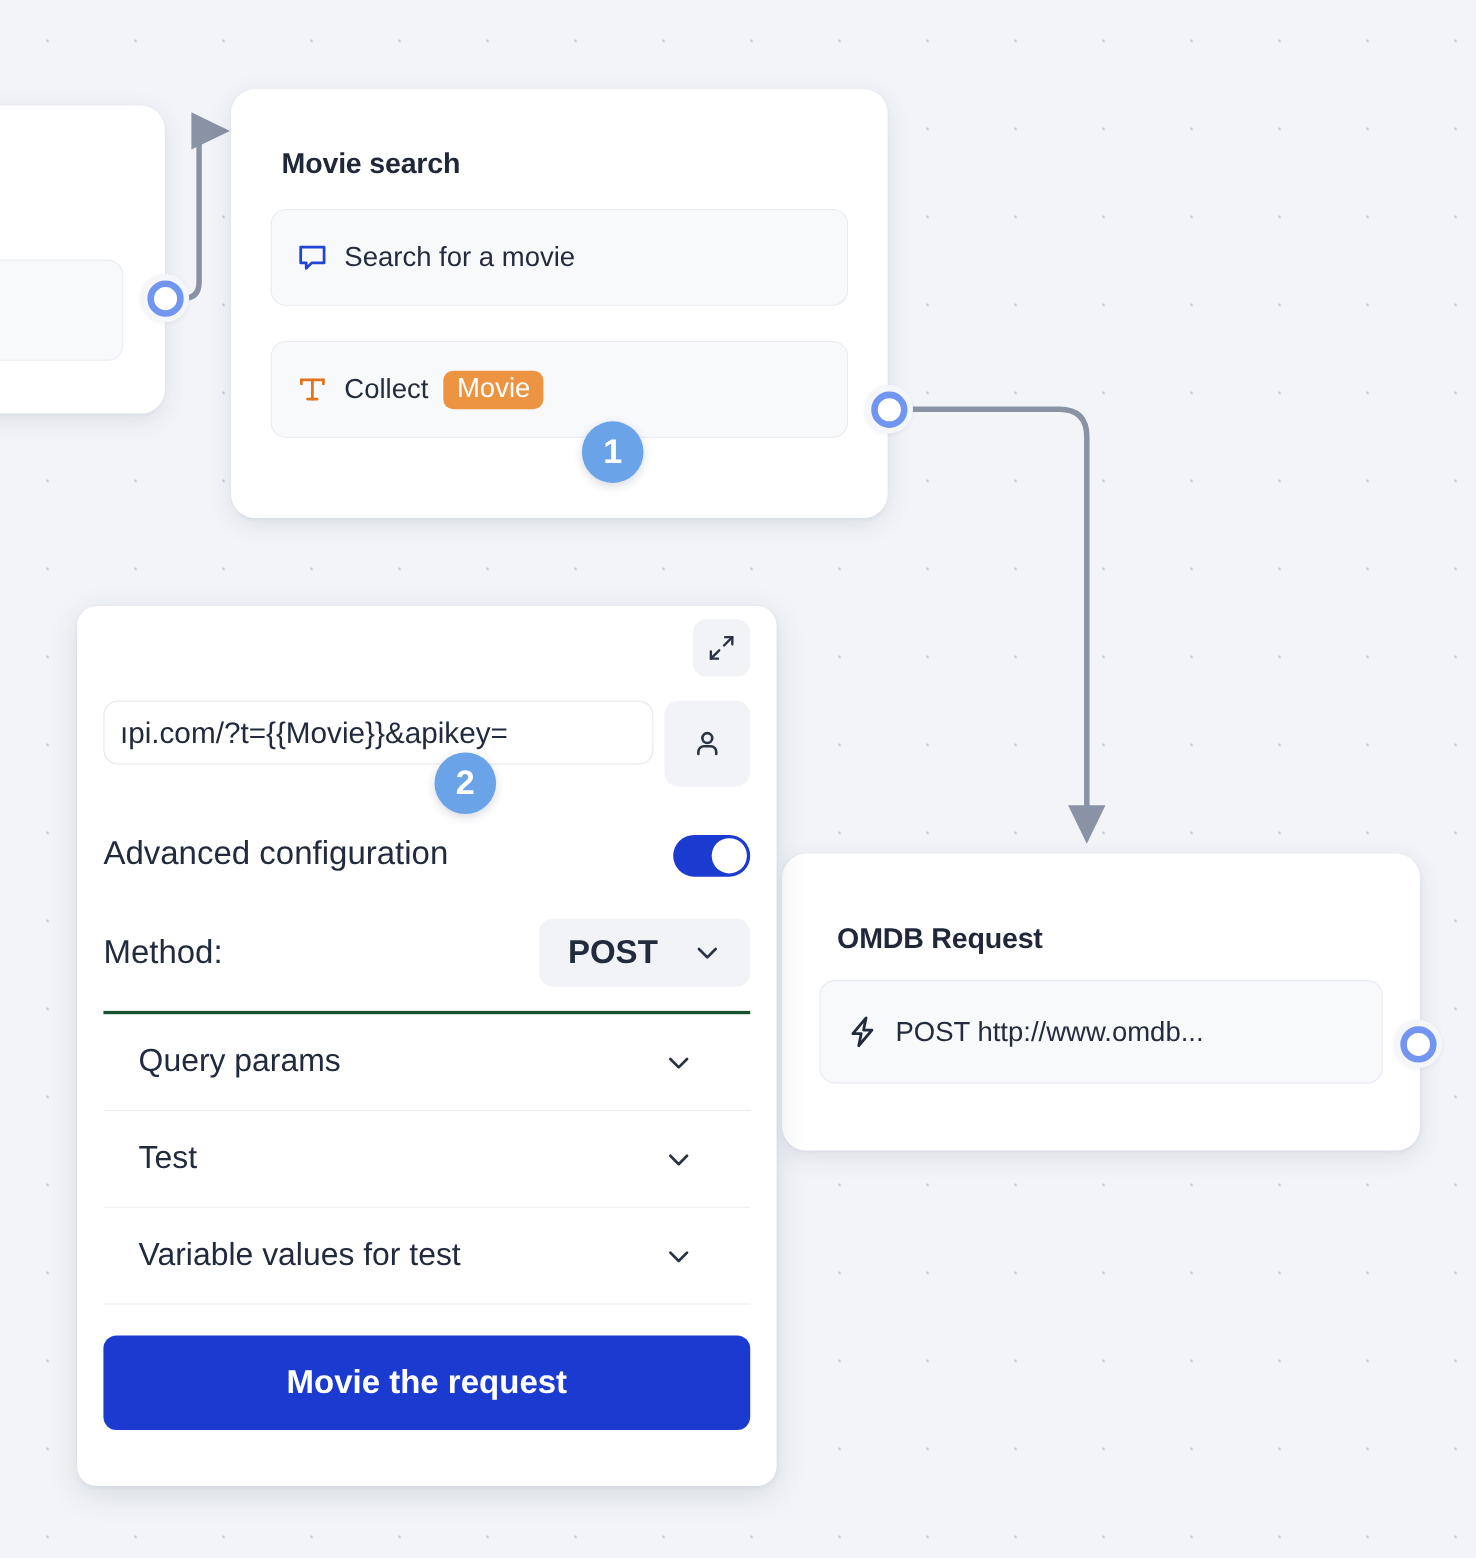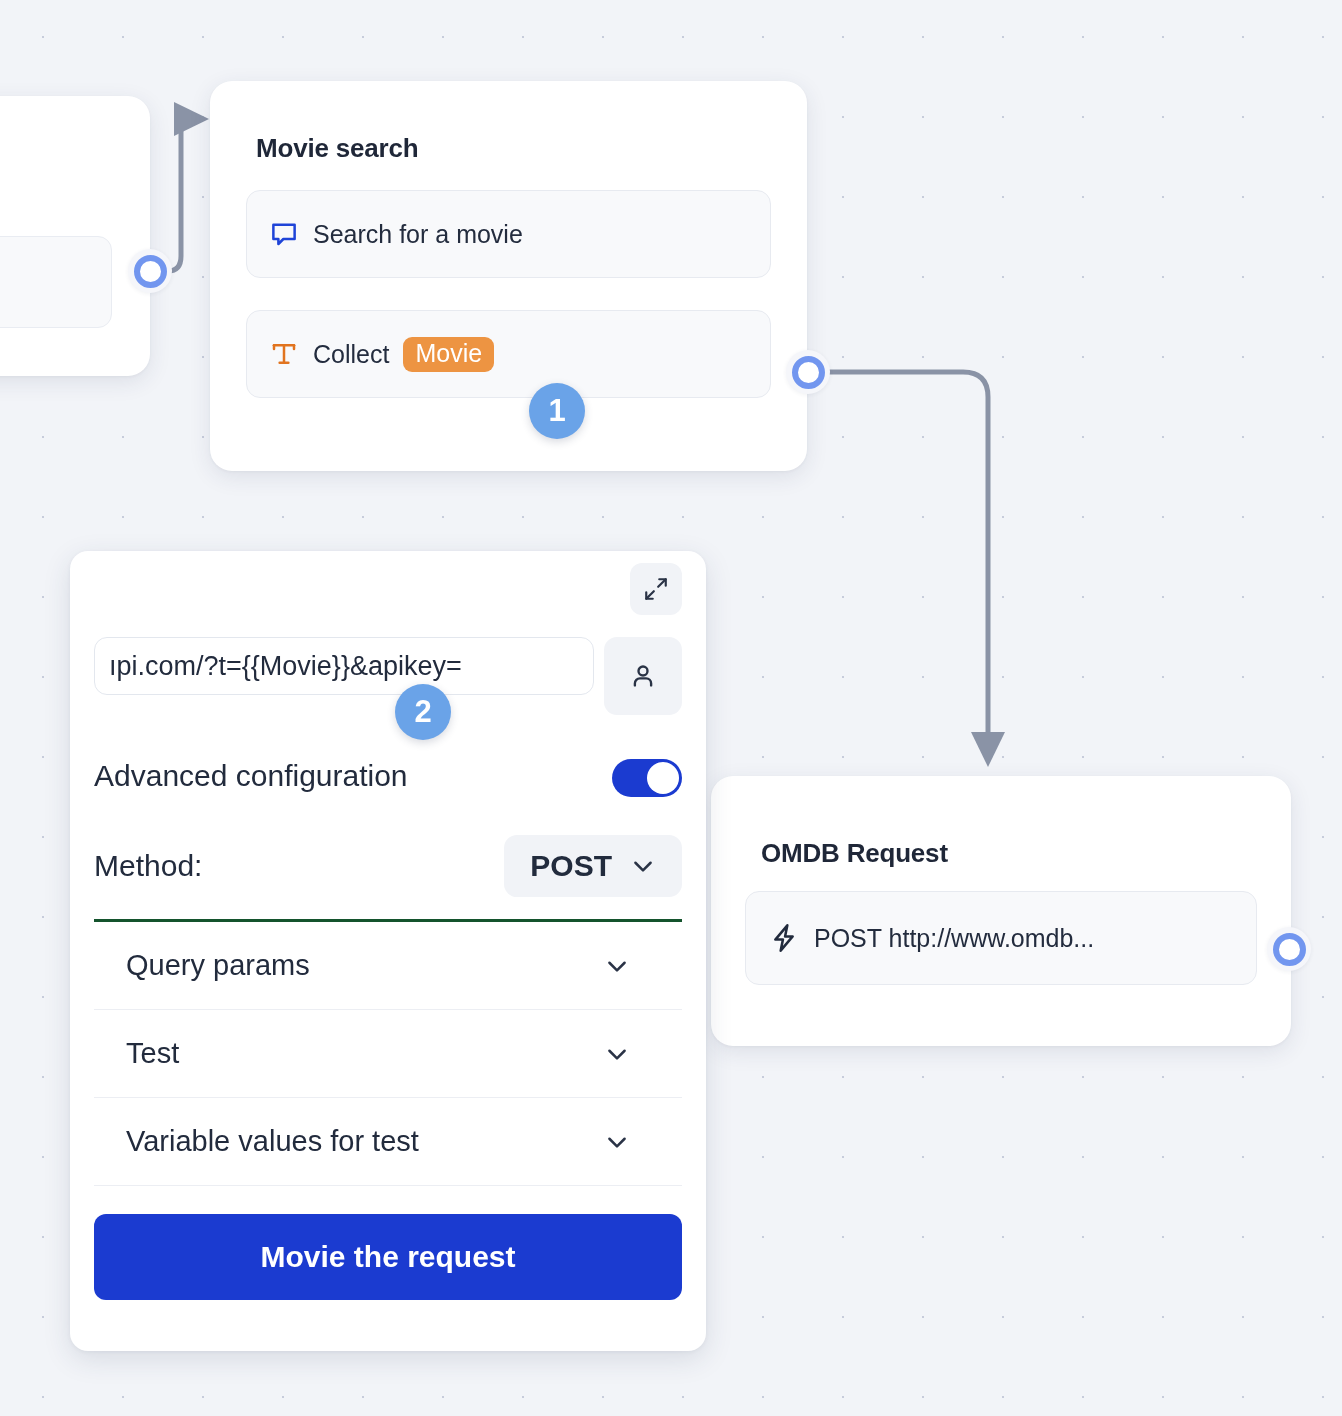--- a/index.html
+++ b/index.html
@@ -205,21 +205,21 @@
   }
 
   .method-row {
     display: flex; align-items: center; justify-content: space-between;
     margin-top: 38px;
     padding-bottom: 22px;
     border-bottom: 3px solid #14532d;
   }
   .method-label { font-size: 30px; color: #222b3d; }
   .method-select {
-    display: flex; align-items: center; gap: 18px;
+    display: flex; align-items: center; gap: 32px;
     background: #f1f3f7;
     border: none;
     border-radius: 13px;
     padding: 14px 26px;
     font-family: "Liberation Sans", sans-serif;
     font-size: 30px;
     font-weight: 700;
     color: #222b3d;
     cursor: pointer;
   }

